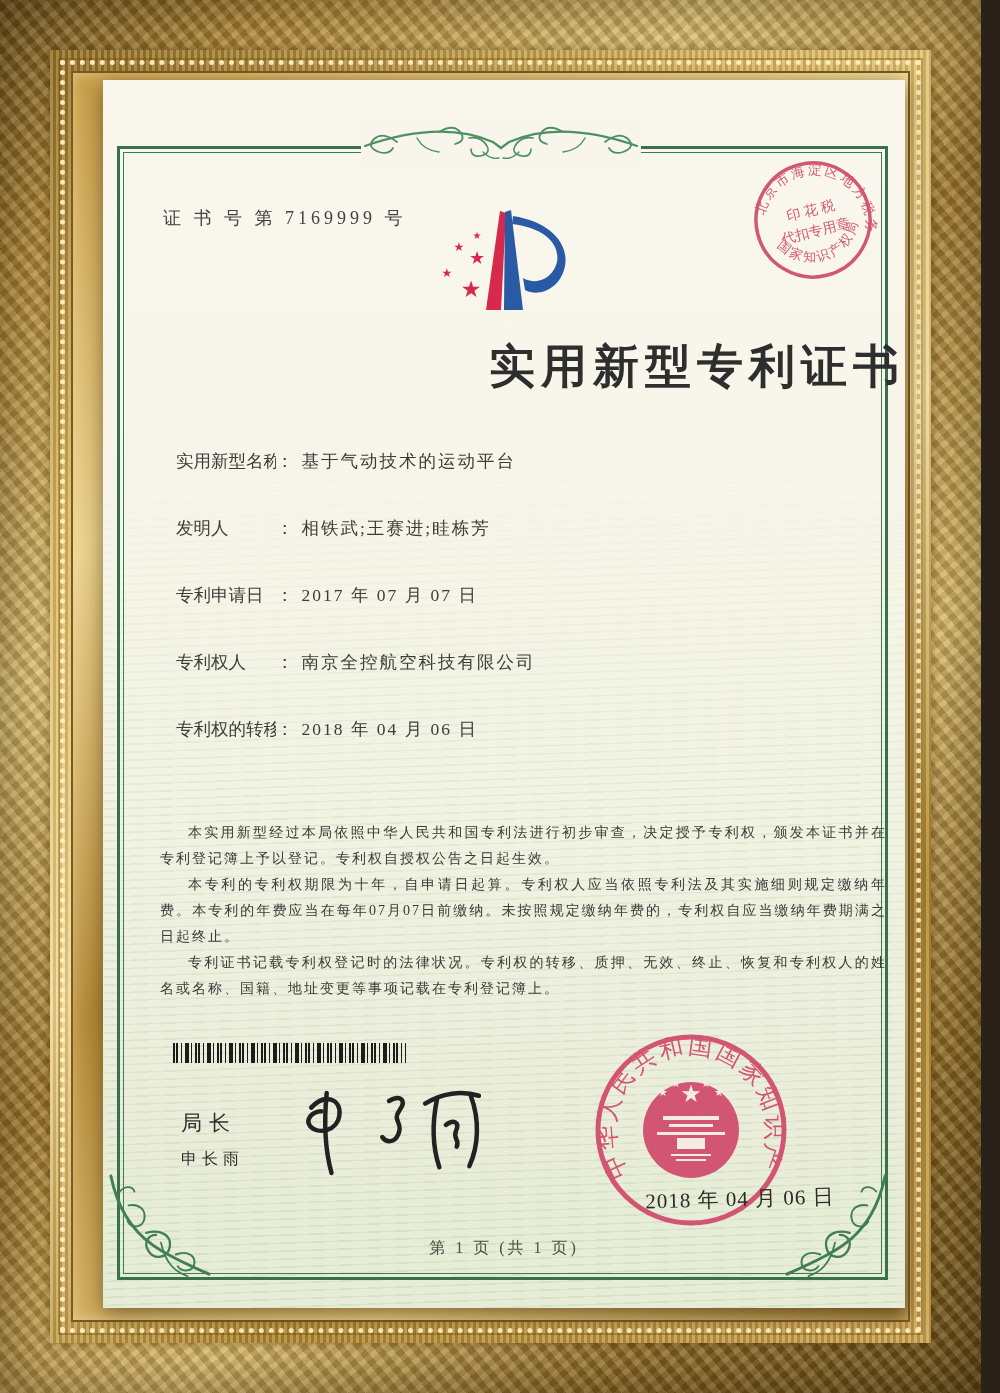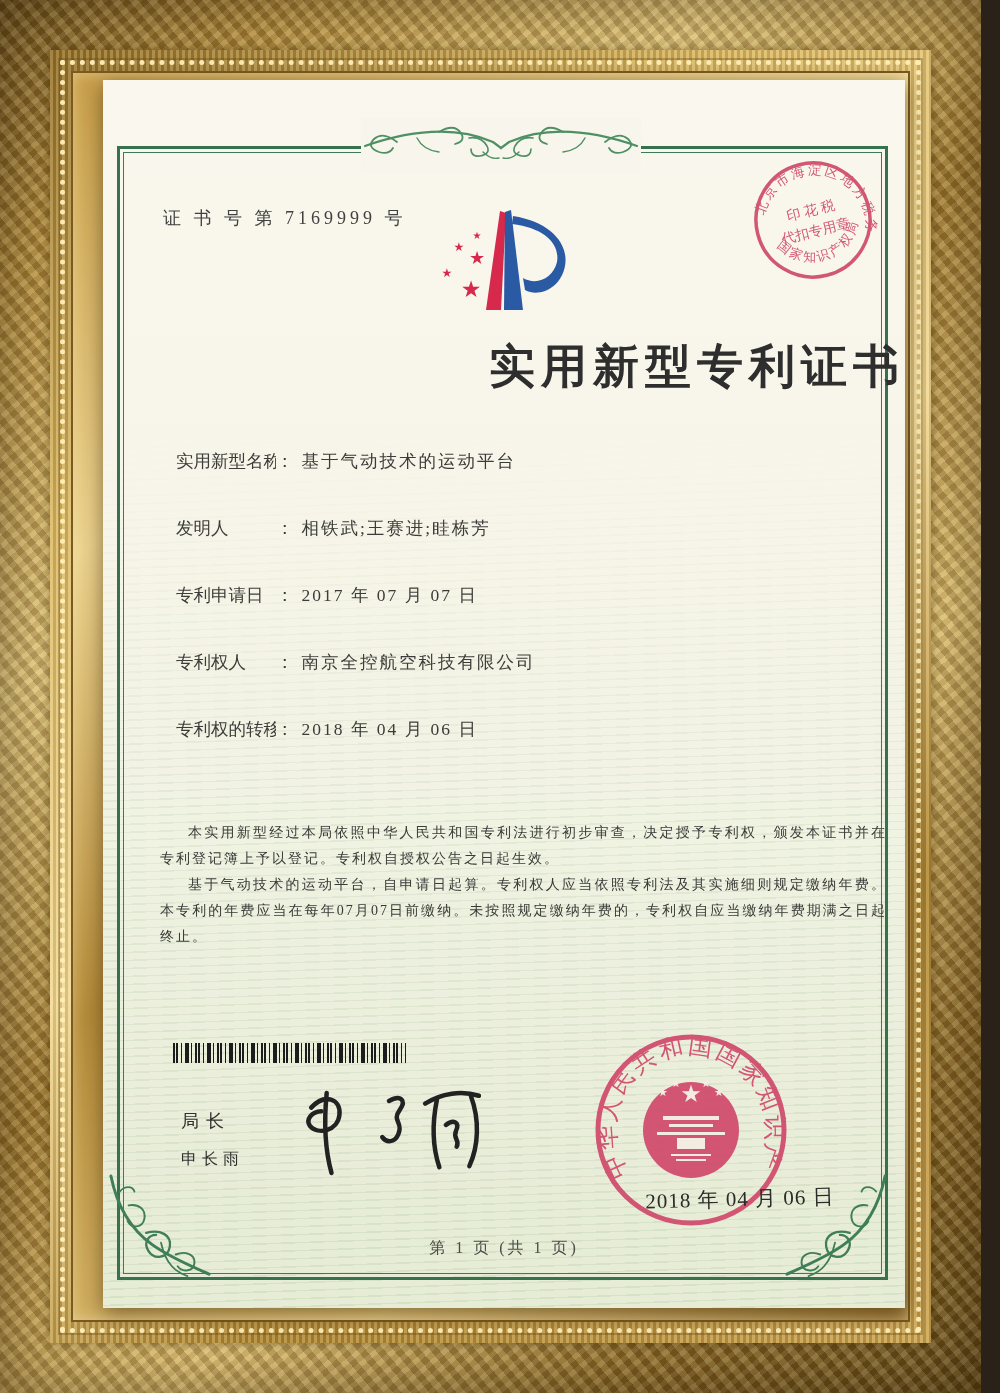--- a/index.html
+++ b/index.html
@@ -61,21 +61,21 @@
 
   .paras{position:absolute;left:57px;top:740px;width:727px;font-size:14px;
     line-height:26px;letter-spacing:2px;color:#3a3a38;text-align:justify;}
   .paras p{margin:0;text-indent:2em;}
 
   .barcode{position:absolute;left:70px;top:963px;width:233px;height:20px;
     background:repeating-linear-gradient(90deg,#1c1c1c 0 2px,transparent 2px 3px,
       #1c1c1c 3px 5px,transparent 5px 8px,#1c1c1c 8px 9px,transparent 9px 12px,
       #1c1c1c 12px 16px,transparent 16px 18px,#1c1c1c 18px 19px,transparent 19px 22px);}
 
-  .signer-role{position:absolute;left:78px;top:1029px;font-size:18px;letter-spacing:7px;color:#2f2f2d;}
+  .signer-role{position:absolute;left:78px;top:1029px;font-size:21px;letter-spacing:7px;color:#2f2f2d;}
   .signer-name{position:absolute;left:78px;top:1069px;font-size:16px;letter-spacing:5px;color:#2f2f2d;}
   .signature{position:absolute;left:195px;top:990px;width:235px;height:118px;transform:rotate(-2deg);}
 
   .office-stamp{position:absolute;left:488px;top:950px;width:200px;height:200px;opacity:.93;}
   .stamp-date{position:absolute;left:497px;top:1105px;width:280px;text-align:center;
     font-size:21px;letter-spacing:1px;color:#2b2b28;transform:rotate(-1.5deg);}
 
   .page-footer{position:absolute;left:0;right:0;top:1158px;text-align:center;
     font-size:16px;letter-spacing:3px;color:#4c4c46;}
 
@@ -178,21 +178,22 @@
       <div class="frow">
         <span class="f-label">专利权人</span><span class="f-colon">：</span><span class="f-value">南京全控航空科技有限公司</span>
       </div>
       <div class="frow">
         <span class="f-label">专利权的转移</span><span class="f-colon">：</span><span class="f-value">2018 年 04 月 06 日</span>
       </div>
     </div>
 
     <div class="paras">
       <p>本实用新型经过本局依照中华人民共和国专利法进行初步审查，决定授予专利权，颁发本证书并在专利登记簿上予以登记。专利权自授权公告之日起生效。</p>
-      <p>基于气动技术的运动平台，自申请日起算。专利权人应当依照专利法及其实施细则规定缴纳年费。本专利的年费应当在每年07月07日前缴纳。未按照规定缴纳年费的，专利权自应当缴纳年费期满之日起终止。</p>
+      <p>本专利的专利权期限为十年，自申请日起算。专利权人应当依照专利法及其实施细则规定缴纳年费。本专利的年费应当在每年07月07日前缴纳。未按照规定缴纳年费的，专利权自应当缴纳年费期满之日起终止。</p>
+      <p>专利证书记载专利权登记时的法律状况。专利权的转移、质押、无效、终止、恢复和专利权人的姓名或名称、国籍、地址变更等事项记载在专利登记簿上。</p>
     </div>
 
     <div class="barcode"></div>
 
     <div class="signer-role">局长</div>
     <div class="signer-name">申长雨</div>
 
     <svg class="signature" viewBox="0 0 235 118">
       <g fill="none" stroke="#222" stroke-width="4.5" stroke-linecap="round">
         <path d="M30,20 C26,50 26,75 32,100"></path>

